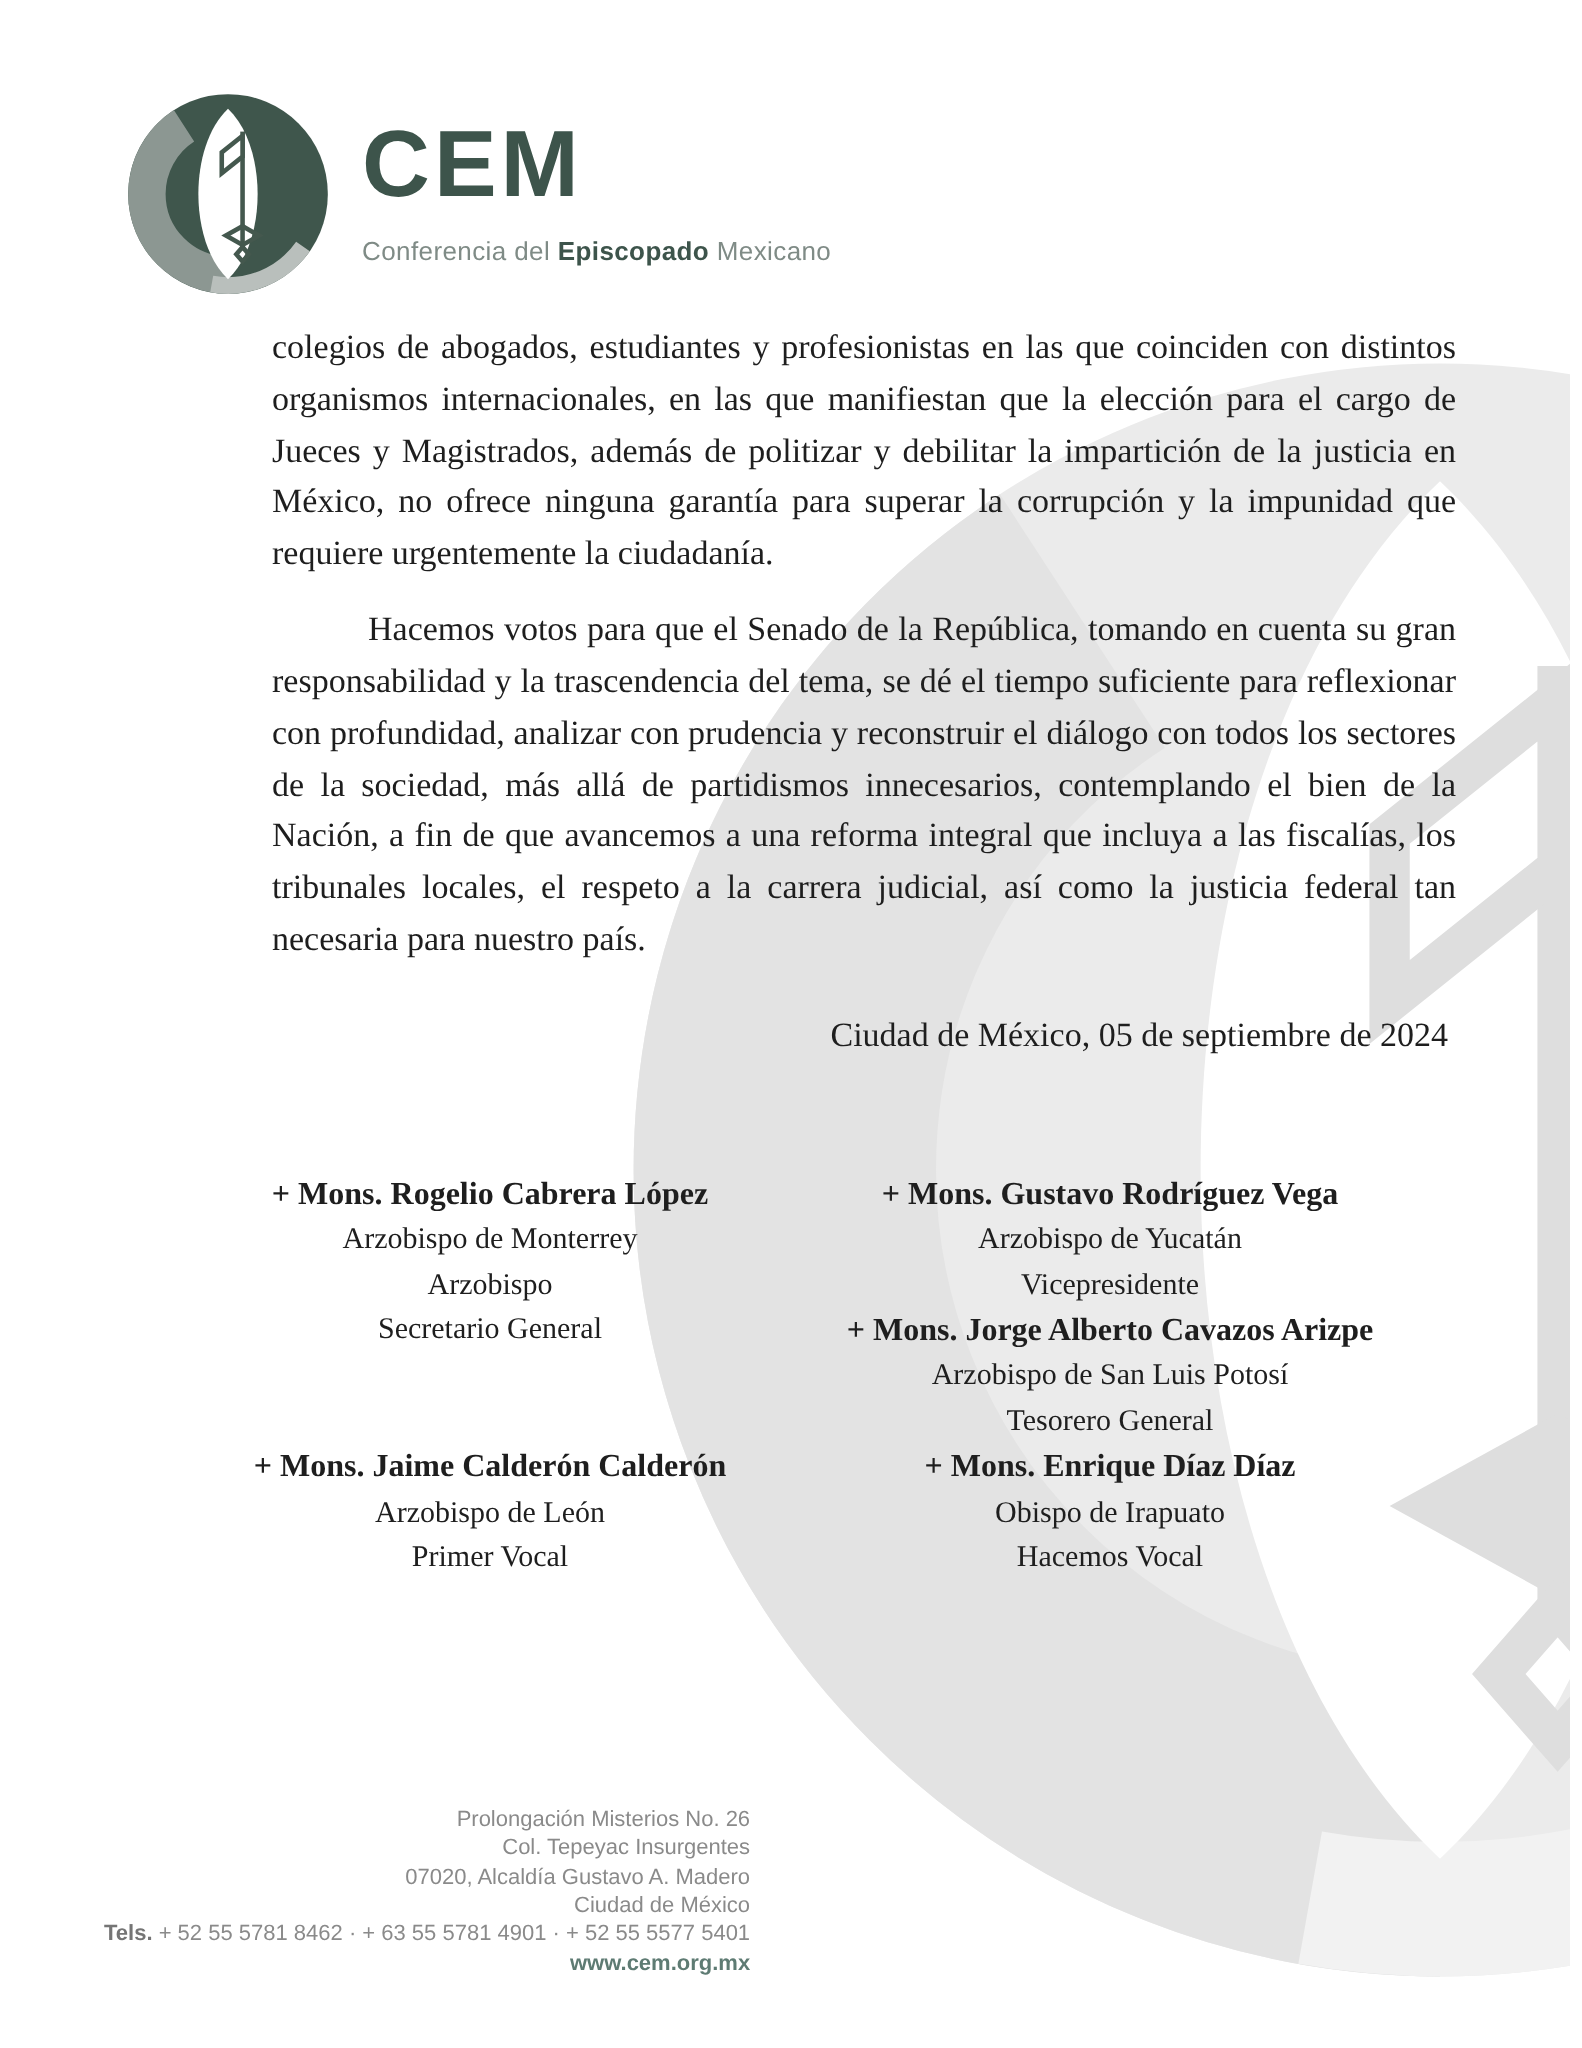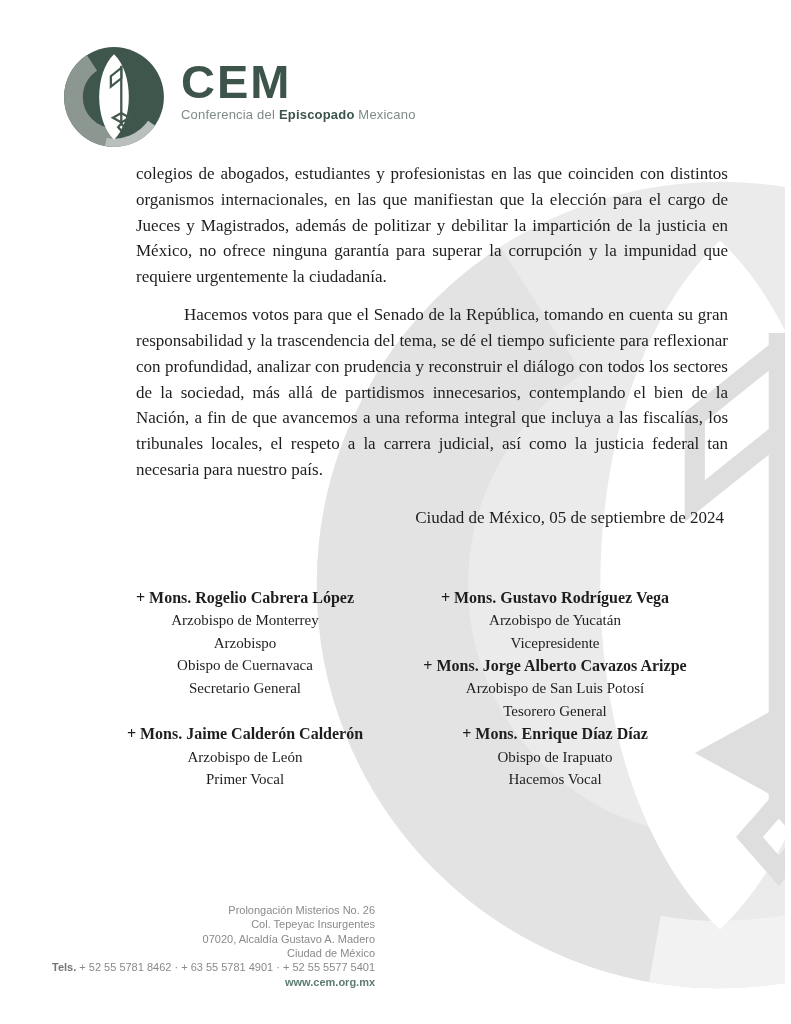--- a/index.html
+++ b/index.html
@@ -7,21 +7,21 @@
         font-family:"Liberation Serif", serif;color:#1e1e1e;}
   
   .watermark{position:absolute;left:300px;top:165px;width:840px;height:840px;z-index:0;}
   
   .header{position:absolute;left:62px;top:45px;z-index:2;display:flex;align-items:flex-start;}
   .logo-mark{width:104px;height:104px;flex:0 0 auto;}
   .logo-text{margin-left:15px;padding-top:13px;}
   .logo-acronym{font-family:"Liberation Sans", sans-serif;font-weight:bold;font-size:47px;
                 line-height:1;letter-spacing:2px;color:#3d544b;}
   .logo-tagline{font-family:"Liberation Sans", sans-serif;font-size:13px;color:#7f8b86;
-                margin-top:2px;letter-spacing:0.2px;white-space:nowrap;}
+                margin-top:13px;letter-spacing:0.2px;white-space:nowrap;}
   .logo-tagline .bold{color:#3d544b;font-weight:bold;}
   
   .content{position:absolute;left:100px;top:161px;width:592px;z-index:2;
            font-size:17px;line-height:1.52;text-align:justify;margin-left:36px;}
   .p2{margin-top:12px;text-indent:48px;}
   .dateline{margin-top:22px;text-align:right;padding-right:4px;}
   
   .signatures{position:absolute;left:90px;top:586px;width:620px;z-index:2;
               display:grid;grid-template-columns:1fr 1fr;text-align:center;}
   .sig-name{font-weight:bold;font-size:16px;line-height:1.45;}
@@ -80,21 +80,20 @@
       <div class="sig-name">+ Mons. Rogelio Cabrera López</div>
       <div class="sig-line">Arzobispo de Monterrey</div>
       <div class="sig-line">Arzobispo</div>
     </div>
     <div class="sig">
       <div class="sig-name">+ Mons. Gustavo Rodríguez Vega</div>
       <div class="sig-line">Arzobispo de Yucatán</div>
       <div class="sig-line">Vicepresidente</div>
     </div>
     <div class="sig">
-      <div class="sig-line">Obispo de Cuernavaca</div>
       <div class="sig-line">Secretario General</div>
     </div>
     <div class="sig">
       <div class="sig-name">+ Mons. Jorge Alberto Cavazos Arizpe</div>
       <div class="sig-line">Arzobispo de San Luis Potosí</div>
       <div class="sig-line">Tesorero General</div>
     </div>
     <div class="sig">
       <div class="sig-name">+ Mons. Jaime Calderón Calderón</div>
       <div class="sig-line">Arzobispo de León</div>

